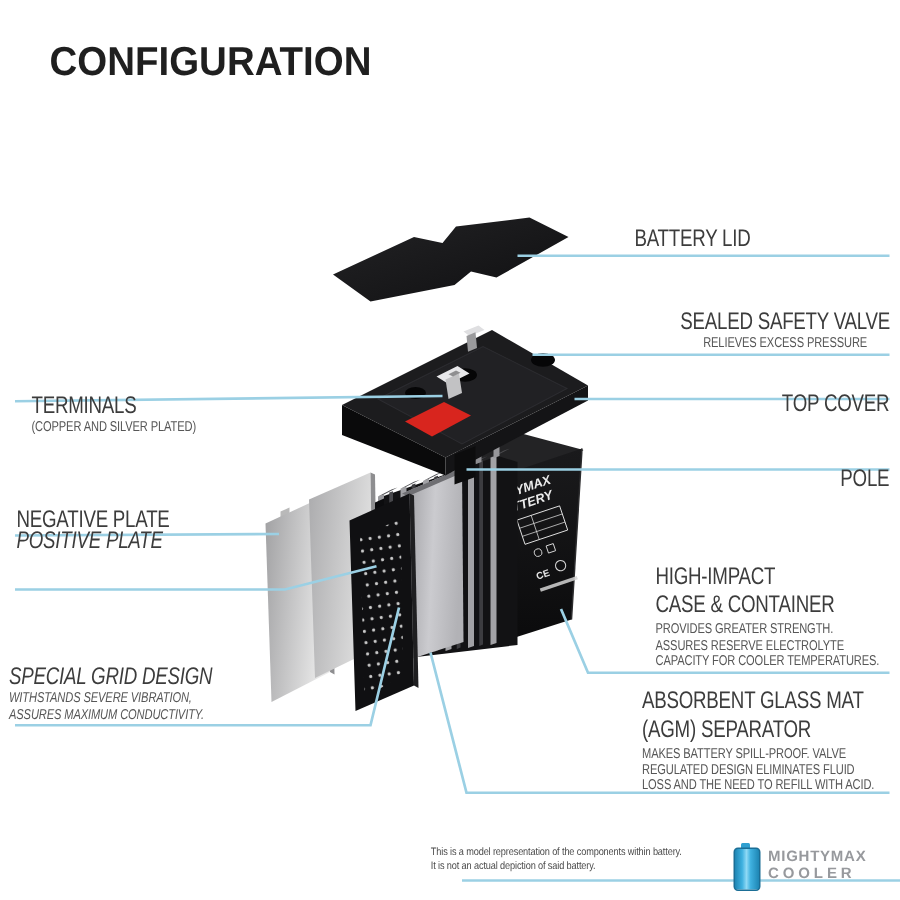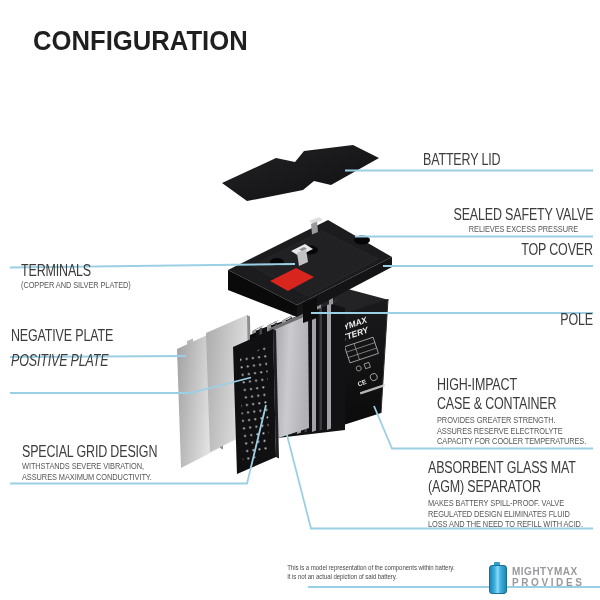--- a/index.html
+++ b/index.html
@@ -166,37 +166,37 @@
 <div class="lbl ralign" style="right:7px;top:205px;">
   <div class="t1">SEALED SAFETY VALVE</div>
   <div class="sub">RELIEVES EXCESS PRESSURE</div>
 </div>
 
 <div class="lbl" style="left:21px;top:232px;margin-top:29px;">
   <div class="t1">TERMINALS</div>
   <div class="sub">(COPPER AND SILVER PLATED)</div>
 </div>
 
-<div class="lbl ralign" style="right:7px;top:240px;">
+<div class="lbl ralign" style="right:7px;top:260px;">
   <div class="t1">TOP COVER</div>
 </div>
 
 <div class="lbl ralign" style="right:7px;top:310px;">
   <div class="t1">POLE</div>
 </div>
 
-<div class="lbl" style="left:11px;top:326px;text-align:right;">
+<div class="lbl" style="left:11px;top:337px;text-align:right;">
   <div class="t1">NEGATIVE PLATE</div>
 </div>
 
 <div class="lbl" style="left:11px;top:351px;font-style:italic;">
   <div class="t1">POSITIVE PLATE</div>
 </div>
 
-<div class="lbl" style="left:22px;top:442px;">
+<div class="lbl" style="left:6px;top:442px;font-style:italic;">
   <div class="t1">SPECIAL GRID DESIGN</div>
   <div class="sub">WITHSTANDS SEVERE VIBRATION,</div>
   <div class="sub">ASSURES MAXIMUM CONDUCTIVITY.</div>
 </div>
 
 <div class="lbl" style="left:437px;top:375px;">
   <div class="t1">HIGH-IMPACT</div>
   <div class="t1">CASE &amp; CONTAINER</div>
   <div class="sub gap">PROVIDES GREATER STRENGTH.</div>
   <div class="sub">ASSURES RESERVE ELECTROLYTE</div>
@@ -213,14 +213,14 @@
 
 <div id="footer-disclaimer">
   <div>This is a model representation of the components within battery.</div>
   <div>It is not an actual depiction of said battery.</div>
 </div>
 
 <div id="logo">
   <div class="cap"></div>
   <div class="body"></div>
   <div class="b1">MIGHTYMAX</div>
-  <div class="b2">PROVIDES</div>
+  <div class="b2">COOLER</div>
 </div>
 
 </body></html>

